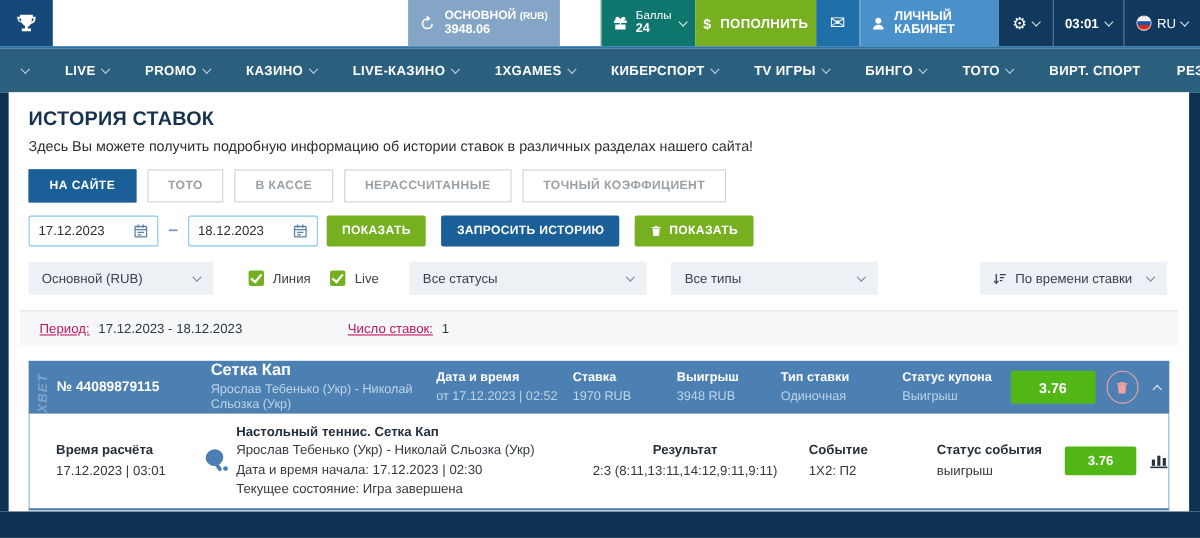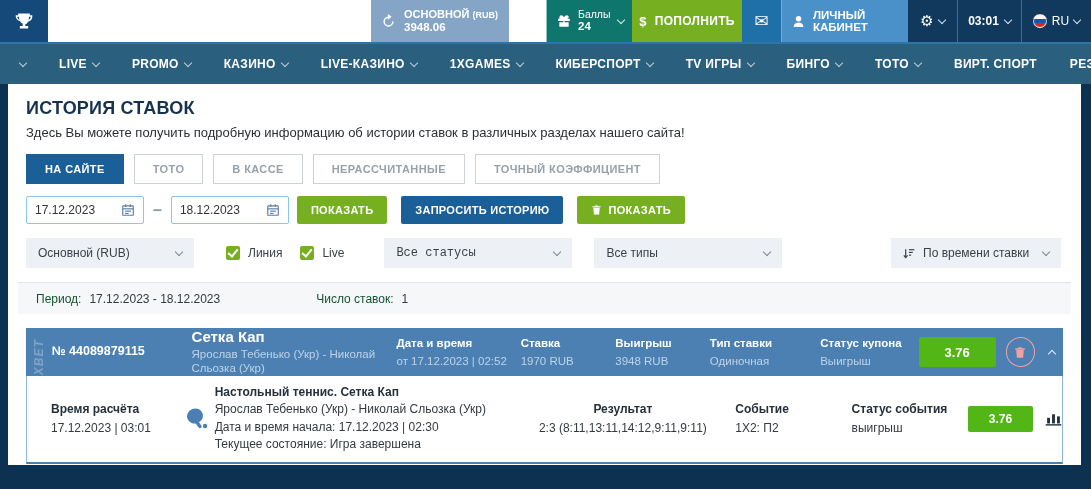--- a/index.html
+++ b/index.html
@@ -70,35 +70,35 @@
     letter-spacing:.3px; padding:0 14px; display:flex; align-items:center; gap:6px; font-family:inherit; cursor:pointer; }
   .btn.green { background:#76b021; }
   .btn.blue  { background:#1a5f97; margin-left:6px; }
   .btn.del   { margin-left:6px; }
 
   
   .filter-row { display:flex; align-items:center; margin:14px 0 0 8px; padding-right:10px; }
   .select { height:30px; background:#edf0f4; display:flex; align-items:center; justify-content:space-between;
     padding:0 12px; font-size:12px; color:#3a4248; cursor:pointer; }
   .sel-account { width:168px; }
-  .sel-status  { width:188px; margin-left:34px;font-family:Liberation Mono, monospace; }
+  .sel-status  { width:216px; margin-left:22px; }
   .sel-types   { width:188px; margin-left:22px; }
   .sel-sort    { width:170px; margin-left:auto; gap:8px; }
   .sel-sort .sort-left { display:flex; align-items:center; gap:7px; }
   .check-group { display:flex; align-items:center; gap:18px; margin-left:26px; padding:0 6px; height:30px; }
   .checkbox { width:14px; height:14px; background:#76b021; border-radius:2px; display:inline-block;
     position:relative; cursor:pointer; }
   .checkbox:after { content:""; position:absolute; left:4px; top:1px; width:4px; height:8px;
     border-right:2px solid #fff; border-bottom:2px solid #fff; transform:rotate(40deg); }
   .check-item { display:flex; align-items:center; gap:8px; font-size:12px; color:#3a4248; }
 
   
   .period-row { margin-top:14px; height:32px; background:#f5f7f9; border-top:1px solid #e2e6ea;
     display:flex; align-items:center; font-size:12px; padding-left:18px; }
-  .period-row .lbl { color:#14532d; }
+  .period-row .lbl { color:#be185d;text-decoration:underline; }
   .period-row .val { color:#333a40; margin-left:8px; }
   .count-group { margin-left:96px; }
 
   
   .bet-card { margin:14px 8px 0 8px; }
   .bet-head { background:#4c80b2; height:48px; display:flex; align-items:center; color:#fff; position:relative; }
   .wm { width:26px; overflow:visible; position:relative; height:100%; }
   .wm span { position:absolute; left:-9px; top:26px; transform:rotate(-90deg); transform-origin:center;
     font-style:italic; font-weight:bold; font-size:12px; letter-spacing:1px; color:rgba(255,255,255,.28); }
   .bh-col { line-height:1.25; }

